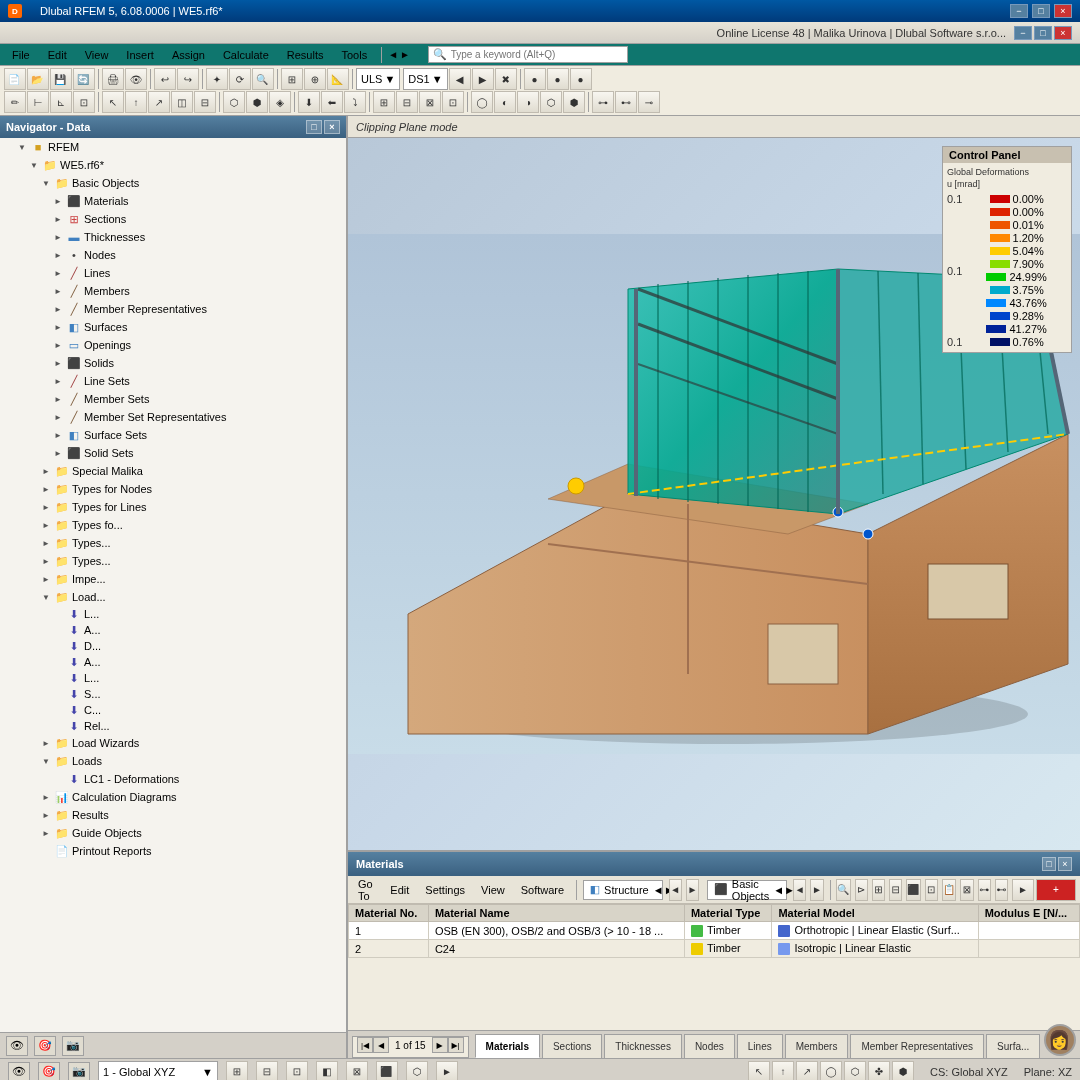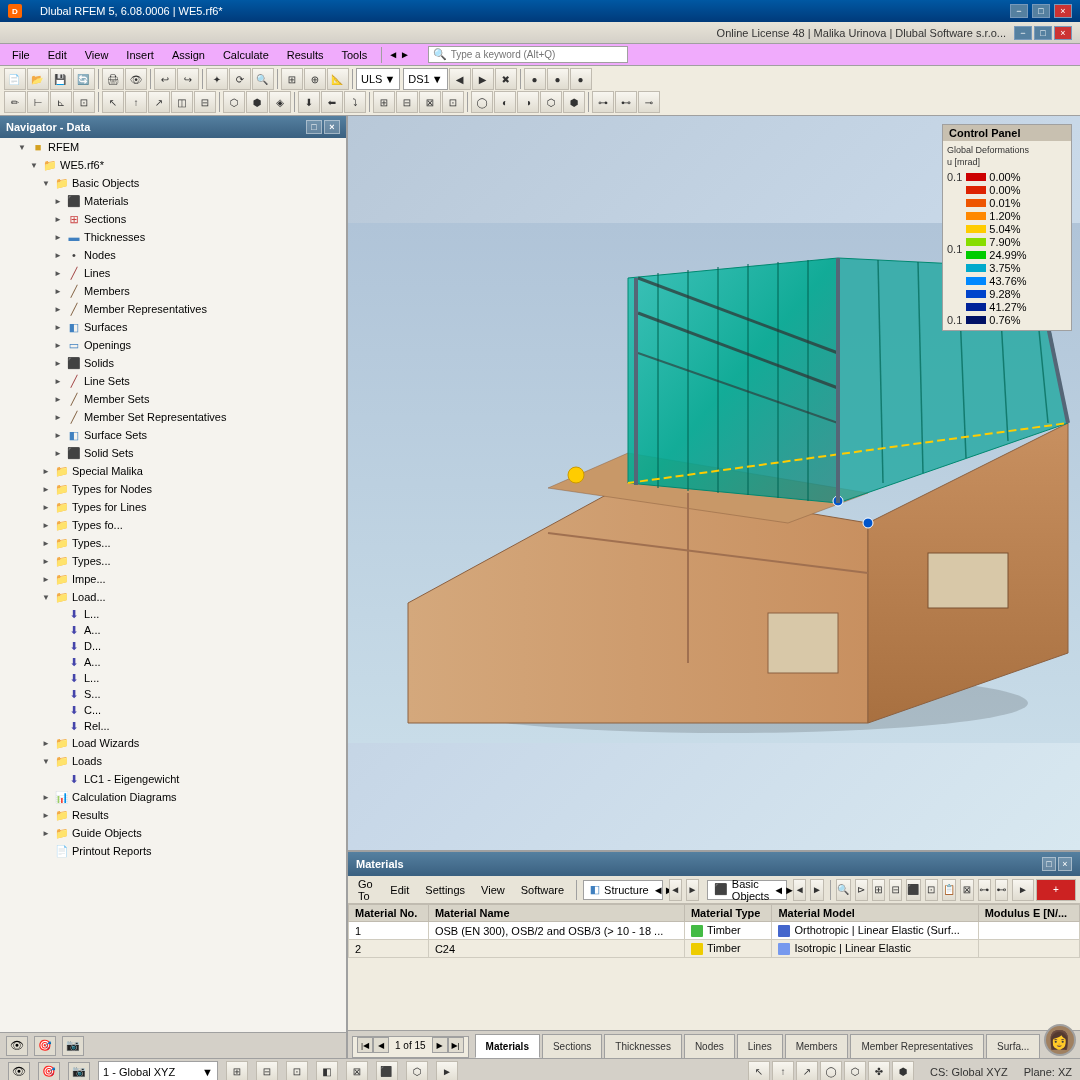--- a/index.html
+++ b/index.html
@@ -21,21 +21,21 @@
     
     .license-bar {
       height: 22px; background: linear-gradient(to bottom, #e8e4d8, #d4d0c8);
       display: flex; align-items: center; justify-content: flex-end;
       padding: 0 8px; border-bottom: 1px solid #a0a0a0; font-size: 10px; color: #333;
       gap: 8px;
     }
 
     
     .menu-bar {
-      height: 22px; background: #f0abfc;
+      height: 22px; background: #0f766e;
       display: flex; align-items: center; padding: 0 4px;
       border-bottom: 1px solid #a0a0a0; gap: 2px;
     }
     .menu-item {
       padding: 2px 8px; cursor: pointer; color: #000;
       font-size: 11px;
     }
     .menu-sep { width: 1px; height: 16px; background: #a0a0a0; margin: 0 4px; }
     .menu-search {
       margin-left: 8px; display: flex; align-items: center; gap: 4px;
@@ -109,21 +109,21 @@
 
     
     .control-panel {
       position: absolute; top: 8px; right: 8px; width: 130px;
       background: #f0ece0; border: 1px solid #a0a0a0;
     }
     .cp-header { background: #c8c0b0; padding: 2px 6px; font-size: 10px; font-weight: bold; }
     .cp-body { padding: 4px; }
     .cp-title { font-size: 9px; color: #333; margin-bottom: 2px; }
     .color-legend { display: flex; flex-direction: column; gap: 1px; }
-    .legend-row { display: flex; align-items: center; gap: 3px; font-size: 9px; }
+    .legend-row { display: flex; align-items: center; gap: 3px; font-size: 9px; justify-content: center; }
     .legend-color { width: 20px; height: 8px; flex-shrink: 0; }
 
     
     .materials-panel {
       height: 180px; background: #f0ece0; border-top: 2px solid #a0a0a0;
       display: flex; flex-direction: column;
     }
     .mat-header {
       height: 24px; background: linear-gradient(to bottom, #5580a0, #3a6080);
       display: flex; align-items: center; justify-content: space-between;
@@ -519,21 +519,21 @@
 
       <div class="tree-item indent-3">
         <span class="expand-btn">▼</span>
         <span class="item-icon" style="color:#d4a020;">📁</span>
         <span class="item-label">Loads</span>
       </div>
 
       <div class="tree-item indent-4">
         <span class="expand-btn"></span>
         <span class="item-icon" style="color:#4444aa;">⬇</span>
-        <span class="item-label">LC1 - Eigengewicht</span>
+        <span class="item-label">LC1 - Deformations</span>
       </div>
 
       <div class="tree-item indent-3">
         <span class="expand-btn">►</span>
         <span class="item-icon" style="color:#404040;">📊</span>
         <span class="item-label">Calculation Diagrams</span>
       </div>
 
       <div class="tree-item indent-3">
         <span class="expand-btn">►</span>
@@ -556,20 +556,23 @@
 
     <div class="nav-bottom">
       <div class="nav-status-btn">👁</div>
       <div class="nav-status-btn">🎯</div>
       <div class="nav-status-btn">📷</div>
     </div>
   </div>
 
   <div class="main-area">
     <div class="viewport-area">
+      <div class="viewport-header">
+        <span>Clipping Plane mode</span>
+      </div>
       <div class="viewport-canvas">
         
         <svg width="100%" height="100%" viewBox="0 0 732 520" preserveAspectRatio="xMidYMid meet">
           <defs>
             <linearGradient id="skyGrad" x1="0" y1="0" x2="0" y2="1">
               <stop offset="0%" stop-color="#b0c4d8"></stop>
               <stop offset="100%" stop-color="#c8dce8"></stop>
             </linearGradient>
             <linearGradient id="wallGrad" x1="0" y1="0" x2="1" y2="0">
               <stop offset="0%" stop-color="#d4a87c"></stop>

